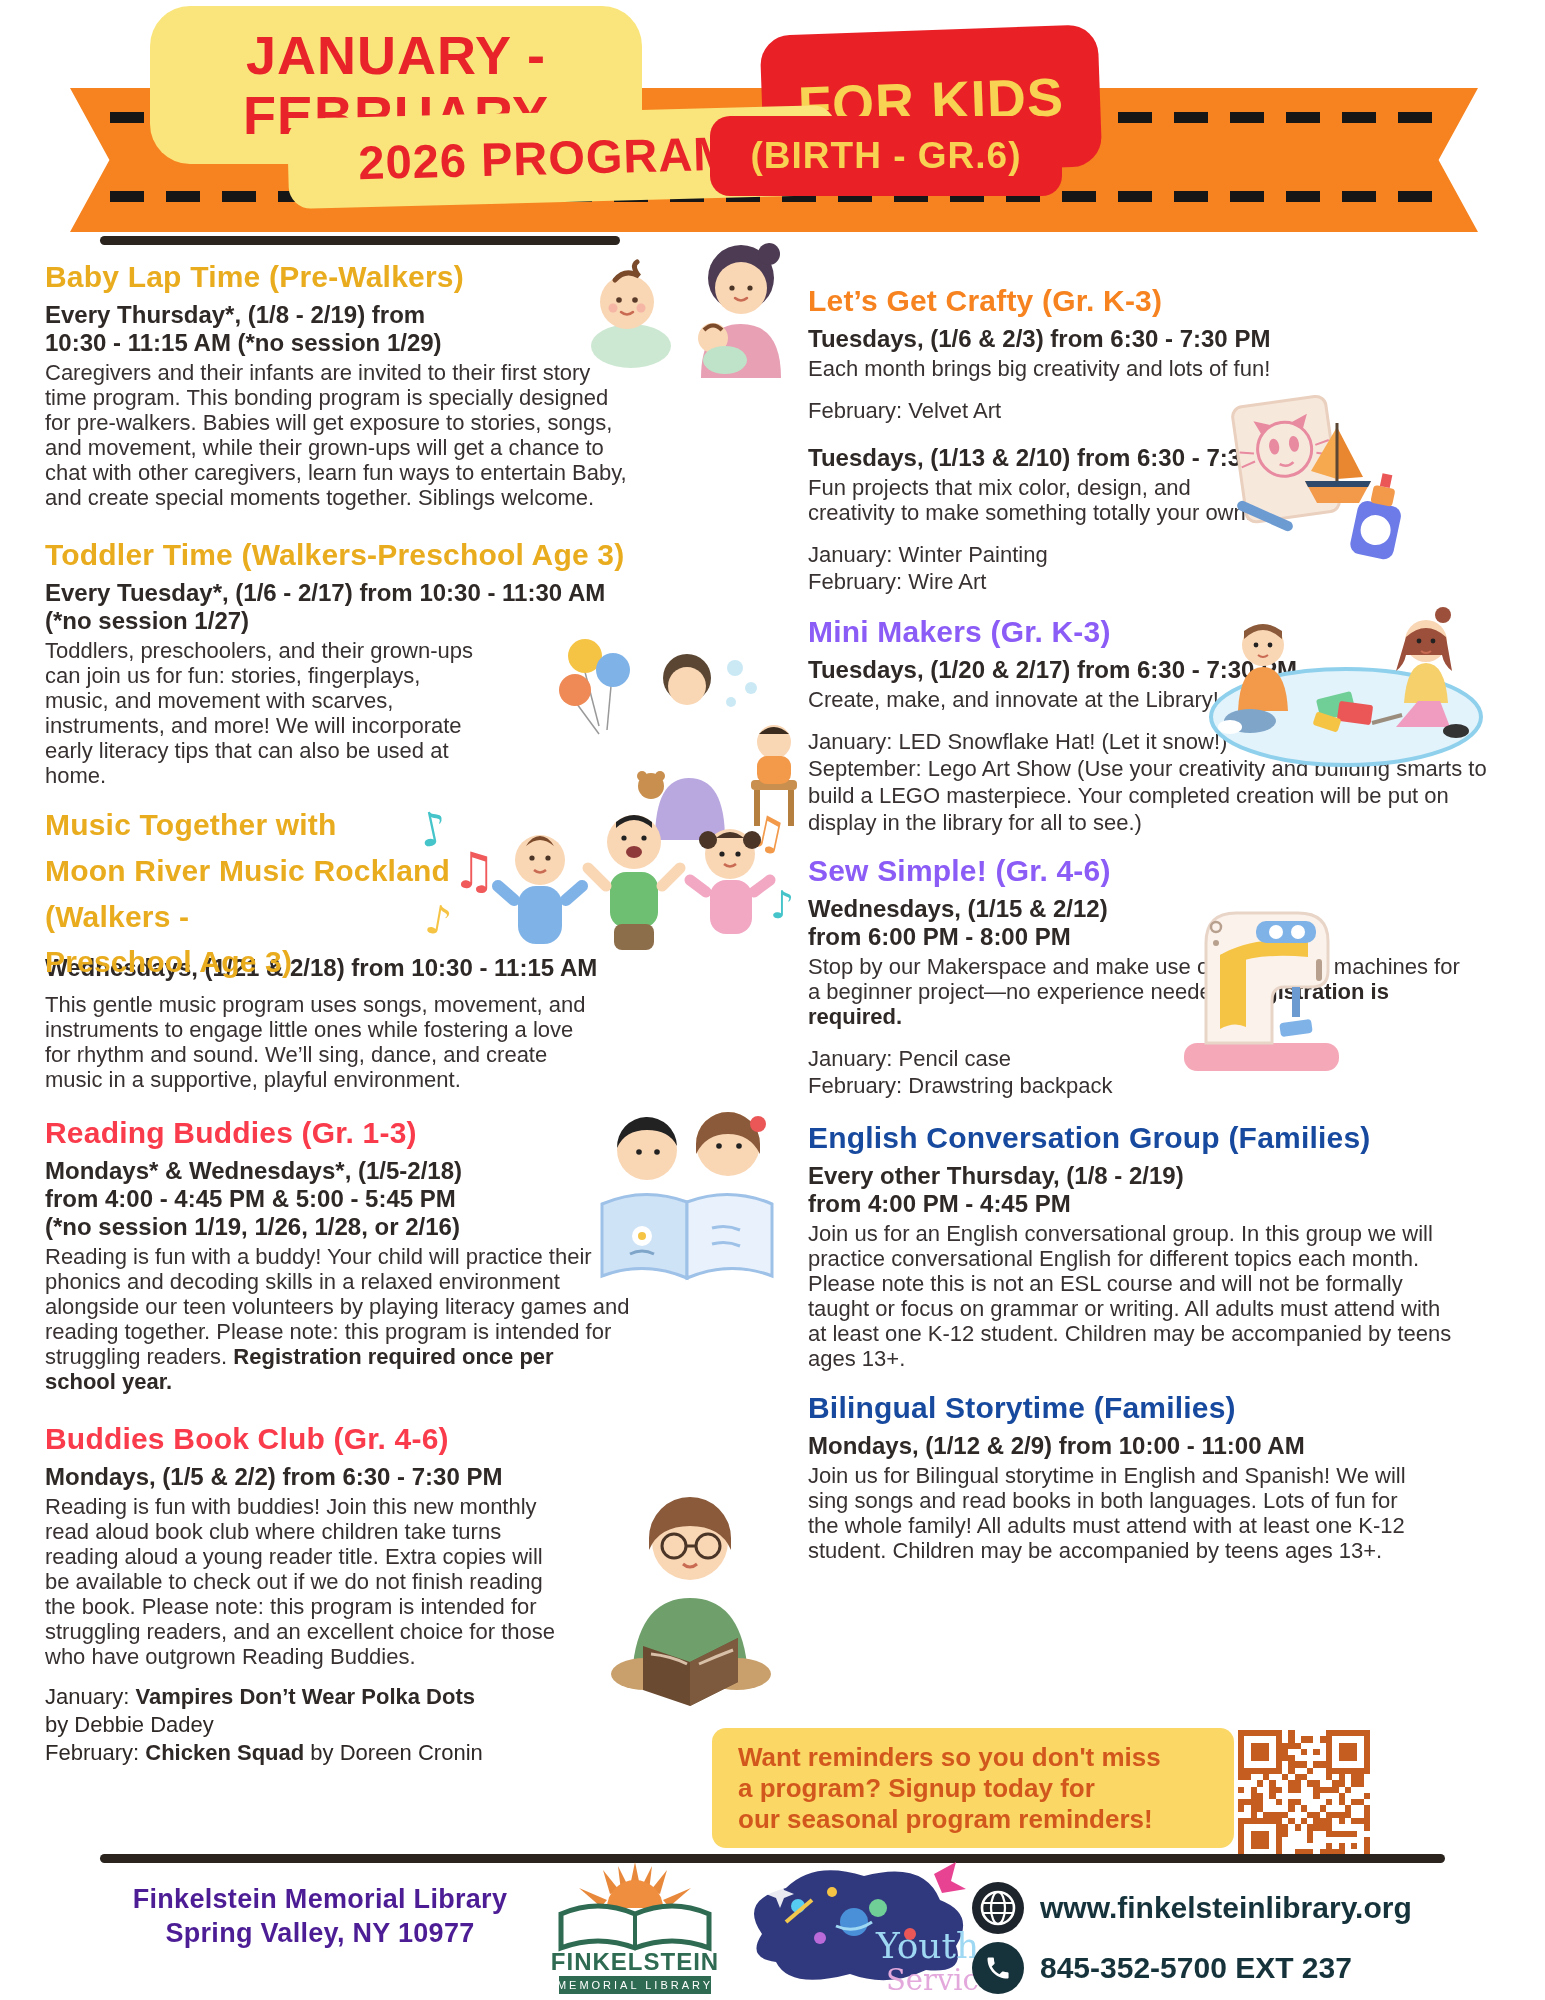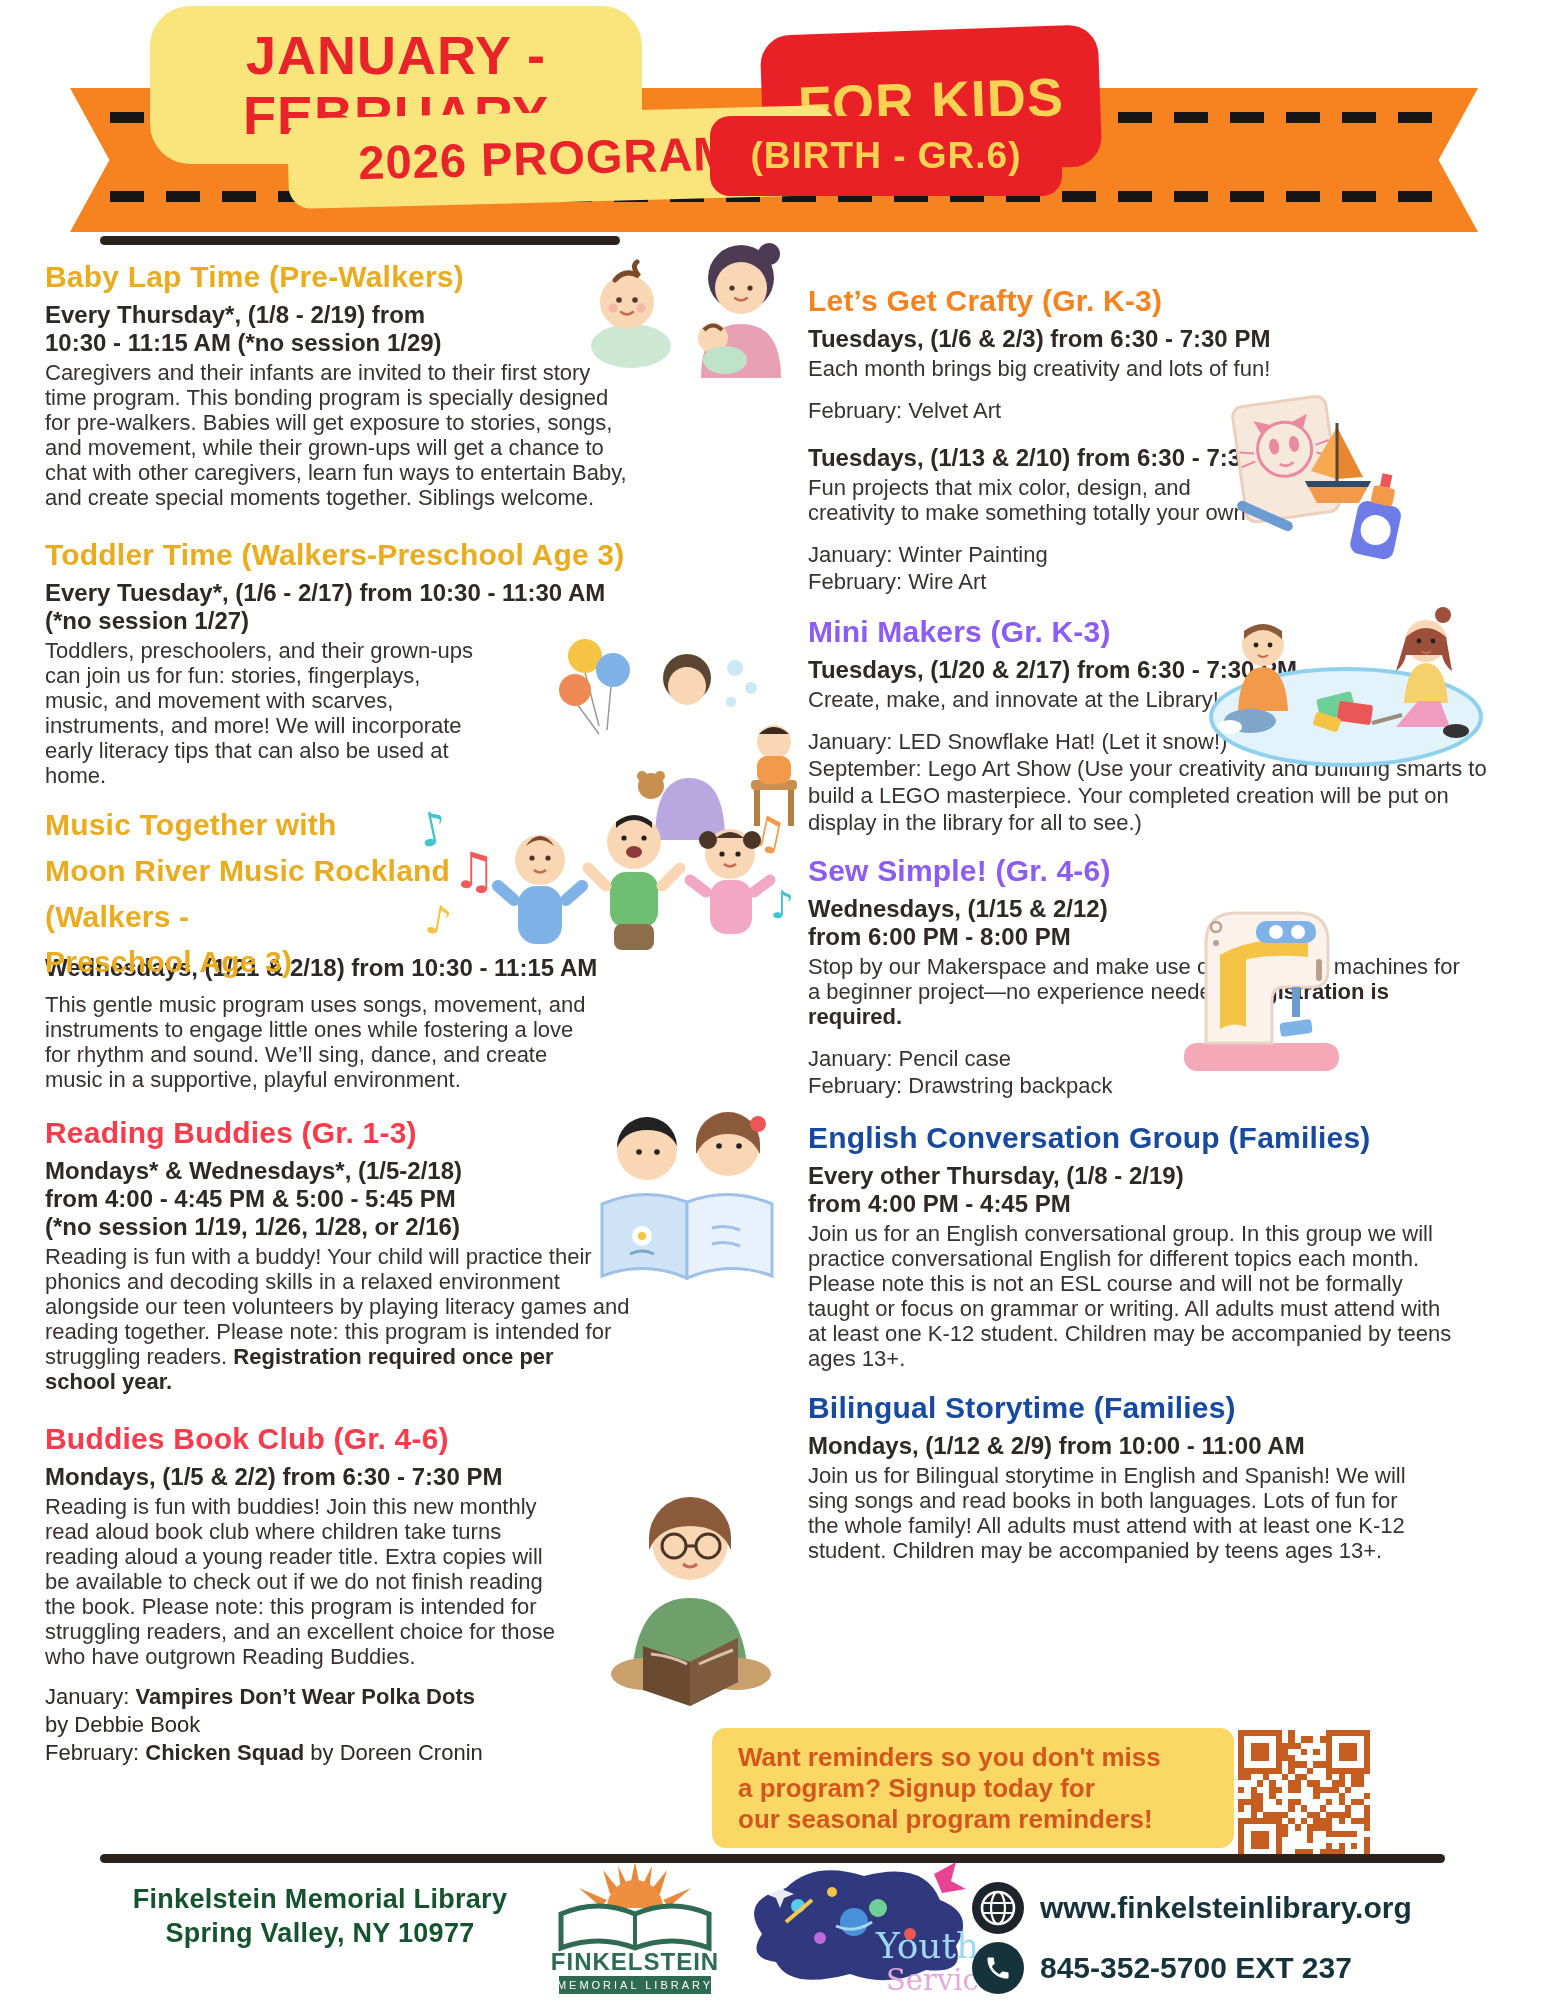--- a/index.html
+++ b/index.html
@@ -52,21 +52,21 @@
   #clip-sew{left:1180px;top:893px;}
   
   .reminder{position:absolute;left:712px;top:1728px;width:522px;height:120px;background:#FBD765;border-radius:14px;
             padding:14px 0 0 26px;box-sizing:border-box;}
   .reminder div{font-weight:bold;font-size:26px;line-height:31px;color:#D2571D;}
   .qr{position:absolute;left:1238px;top:1730px;width:132px;height:132px;background:#fff;
       display:grid;grid-template-columns:repeat(21,1fr);grid-template-rows:repeat(21,1fr);}
   .qr .on{background:#C65D20;}
   
   .footer-address{position:absolute;left:80px;top:1882px;width:480px;text-align:center;
-       font-weight:bold;font-size:27px;line-height:34px;color:#14532d;letter-spacing:.3px;}
+       font-weight:bold;font-size:27px;line-height:34px;color:#4c1d95;letter-spacing:.3px;}
   #lib-logo{position:absolute;left:545px;top:1862px;}
   #youth-logo{position:absolute;left:728px;top:1856px;}
   .contact-icon{position:absolute;left:972px;}
   #globe-icon{top:1882px}#phone-icon{top:1942px}
   .contact-text{position:absolute;left:1040px;height:52px;line-height:52px;font-weight:bold;font-size:30px;color:#16333B;}
   #site-text{top:1882px}#phone-text{top:1942px}
 </style>
 </head>
 <body>
 
@@ -139,21 +139,21 @@
 
     <section>
       <h2 class="ttl c-red">Buddies Book Club (Gr. 4-6)</h2>
       <div class="sched">
         <div>Mondays, (1/5 &amp; 2/2) from 6:30 - 7:30 PM</div>
       </div>
       <p class="desc w520">Reading is fun with buddies! Join this new monthly read aloud book club where children take turns reading aloud a young reader title. Extra copies will be available to check out if we do not finish reading the book. Please note: this program is intended for struggling readers, and an excellent choice for those who have outgrown Reading Buddies.</p>
       <div class="books">
         <div><span>January:</span>
           <b>Vampires Don’t Wear Polka Dots</b></div>
-        <div>by Debbie Book</div>
+        <div>by Debbie Dadey</div>
         <div><span>February:</span>
           <b>Chicken Squad</b>
           <span>by Doreen Cronin</span></div>
       </div>
     </section>
   </div>
 
   <div class="col-right">
 
     <section class="r20">

